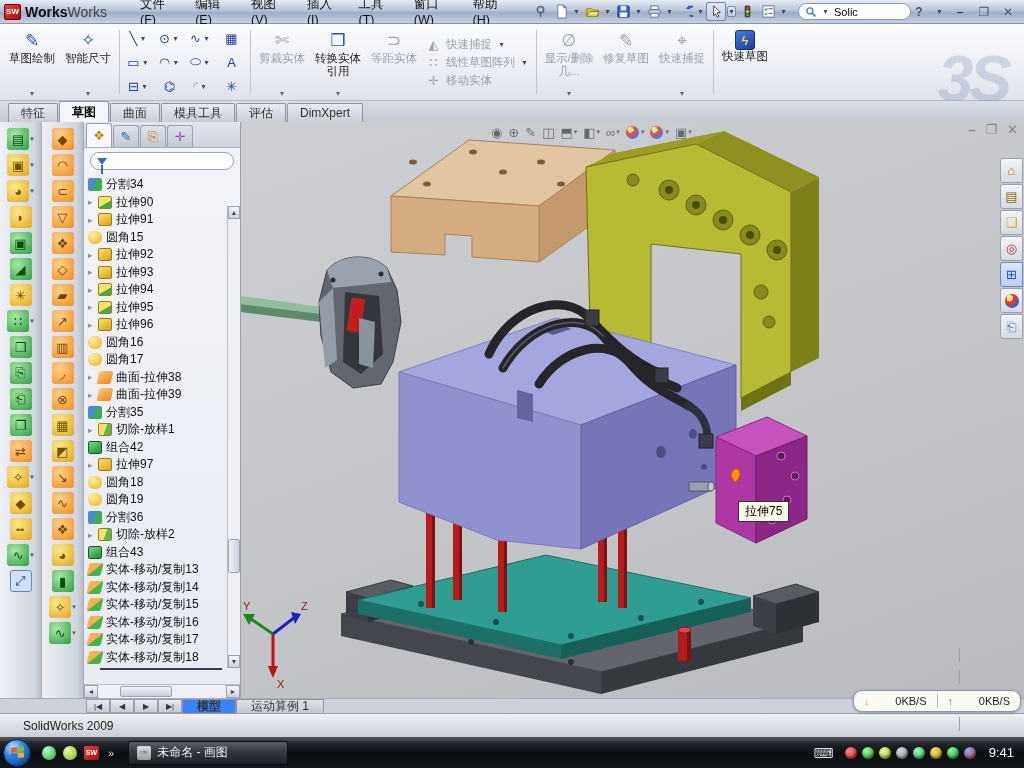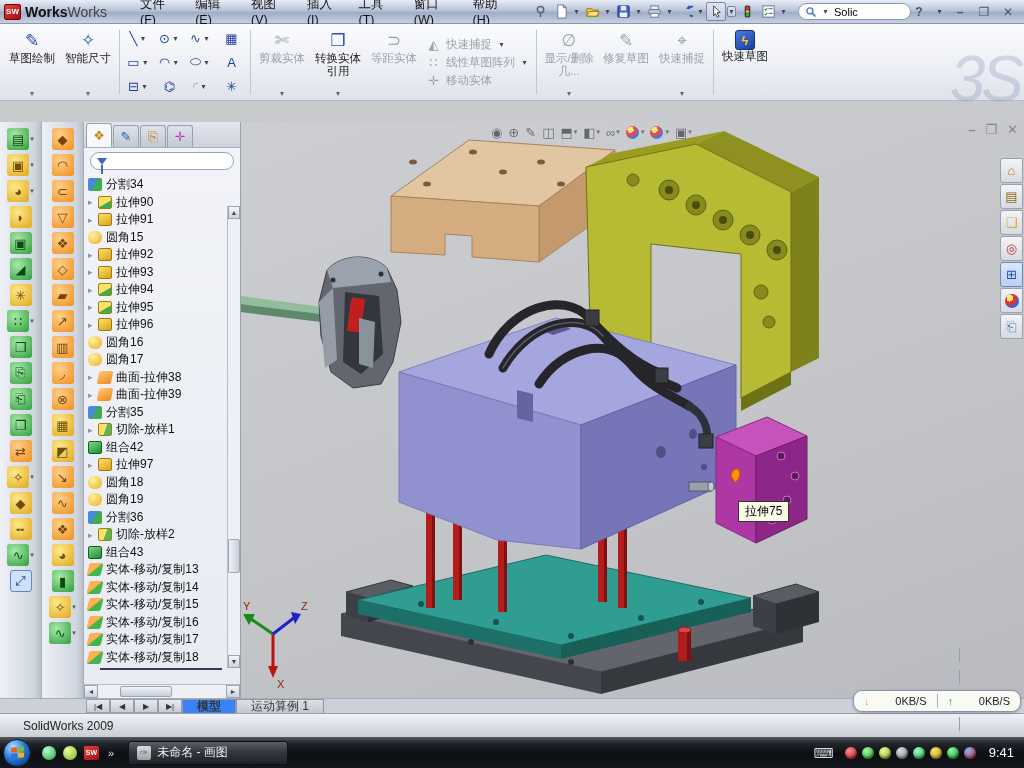--- a/index.html
+++ b/index.html
@@ -44,21 +44,21 @@
   .sketchgrid { display:grid; grid-template-columns:repeat(4,31px); grid-auto-rows:24px; align-content:center; }
   .sg-cell { display:flex; align-items:center; justify-content:center; gap:1px; }
   .sg-g { color:#1c3e9e; font-size:13px; }
   .sg-g.gray { color:#9aa2ac; }
   .rows3 { display:flex; flex-direction:column; justify-content:center; gap:3px; padding:0 4px; }
   .rowbtn { display:flex; align-items:center; gap:5px; color:#9aa2ac; font-size:11.5px; white-space:nowrap; }
   .rowbtn .ricon { font-size:13px; width:15px; text-align:center; }
   .rapid-tile { width:20px; height:20px; border-radius:3px; background:linear-gradient(150deg,#4a7ae0,#1c3e9e);
     color:#ffd020; font-weight:bold; display:flex; align-items:center; justify-content:center; font-size:13px;
     border:1px solid #15307c; }
-  .watermark { position:absolute; right:4px; top:18px; font-size:64px; font-style:italic; font-weight:normal;
+  .watermark { position:absolute; right:16px; top:18px; font-size:64px; font-style:italic; font-weight:bold;
     color:rgba(120,140,175,.28); letter-spacing:-4px; }
 
   
   .tabrow { position:absolute; left:0; top:101px; width:1024px; height:21px;
     background:linear-gradient(#d9dde4,#c4c9d2); display:flex; align-items:flex-end; padding-left:8px; }
   .ctab { height:19px; padding:0 12px; font-size:12px; display:flex; align-items:center;
     background:linear-gradient(#e9ebf0,#c9cdd6); border:1px solid #8f95a2; border-bottom:none;
     color:#333; margin-right:1px; border-radius:2px 2px 0 0; }
   .ctab.active { background:#f4f5f8; font-weight:bold; color:#000; height:21px; box-shadow:0 1px 0 #f4f5f8; }
 
@@ -471,20 +471,41 @@
       </div>
       <div class="rb-sep"></div>
       <div class="bigbtn">
         <span class="rapid-tile">ϟ</span>
         <span class="blabel">快速草图</span>
       </div>
       <div class="watermark">3S</div>
     </div>
   </div>
 
+  <div class="tabrow">
+
+  <div class="ctab">
+        <span>特征</span>
+      </div>
+      <div class="ctab active">
+        <span>草图</span>
+      </div>
+      <div class="ctab">
+        <span>曲面</span>
+      </div>
+      <div class="ctab">
+        <span>模具工具</span>
+      </div>
+      <div class="ctab">
+        <span>评估</span>
+      </div>
+      <div class="ctab">
+        <span>DimXpert</span>
+      </div>
+    </div>
 
   <div class="main">
 
     <div class="lefttools">
       <div class="ltcol">
 
           <div class="lt-item">
             <span class="lt-tile lt-g">▤</span>
             <span class="lt-caret">▾</span>
           </div>

